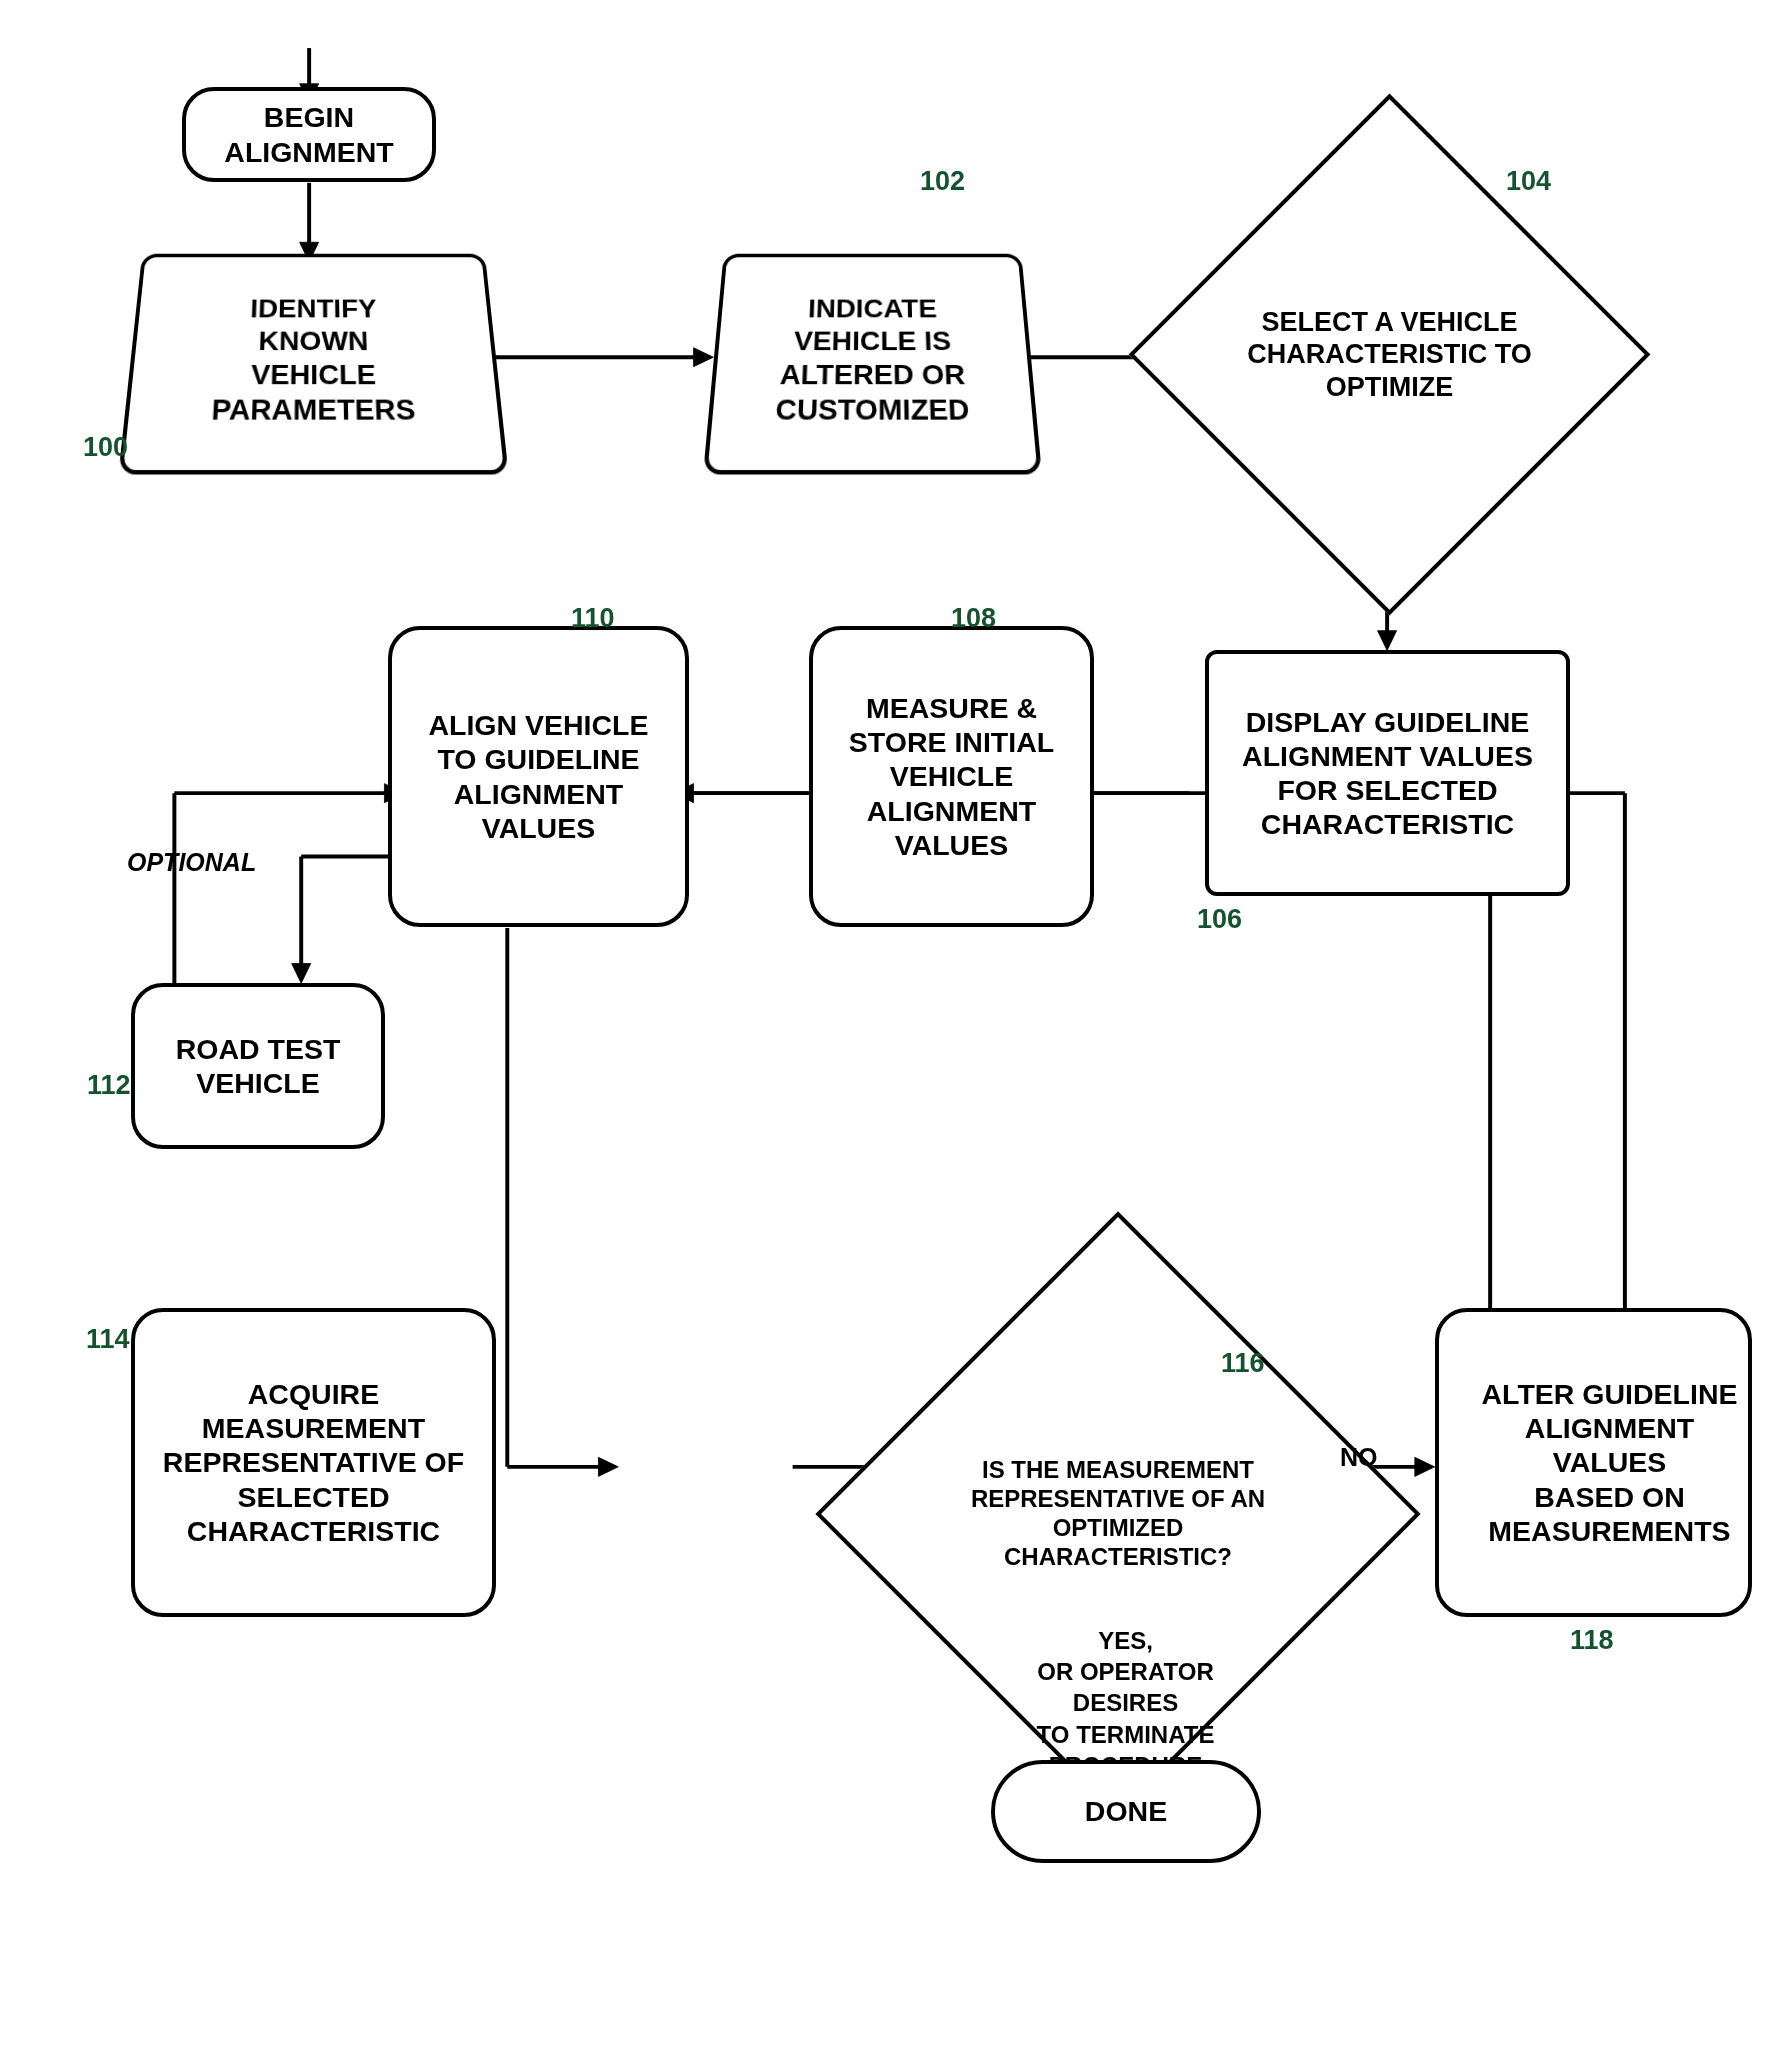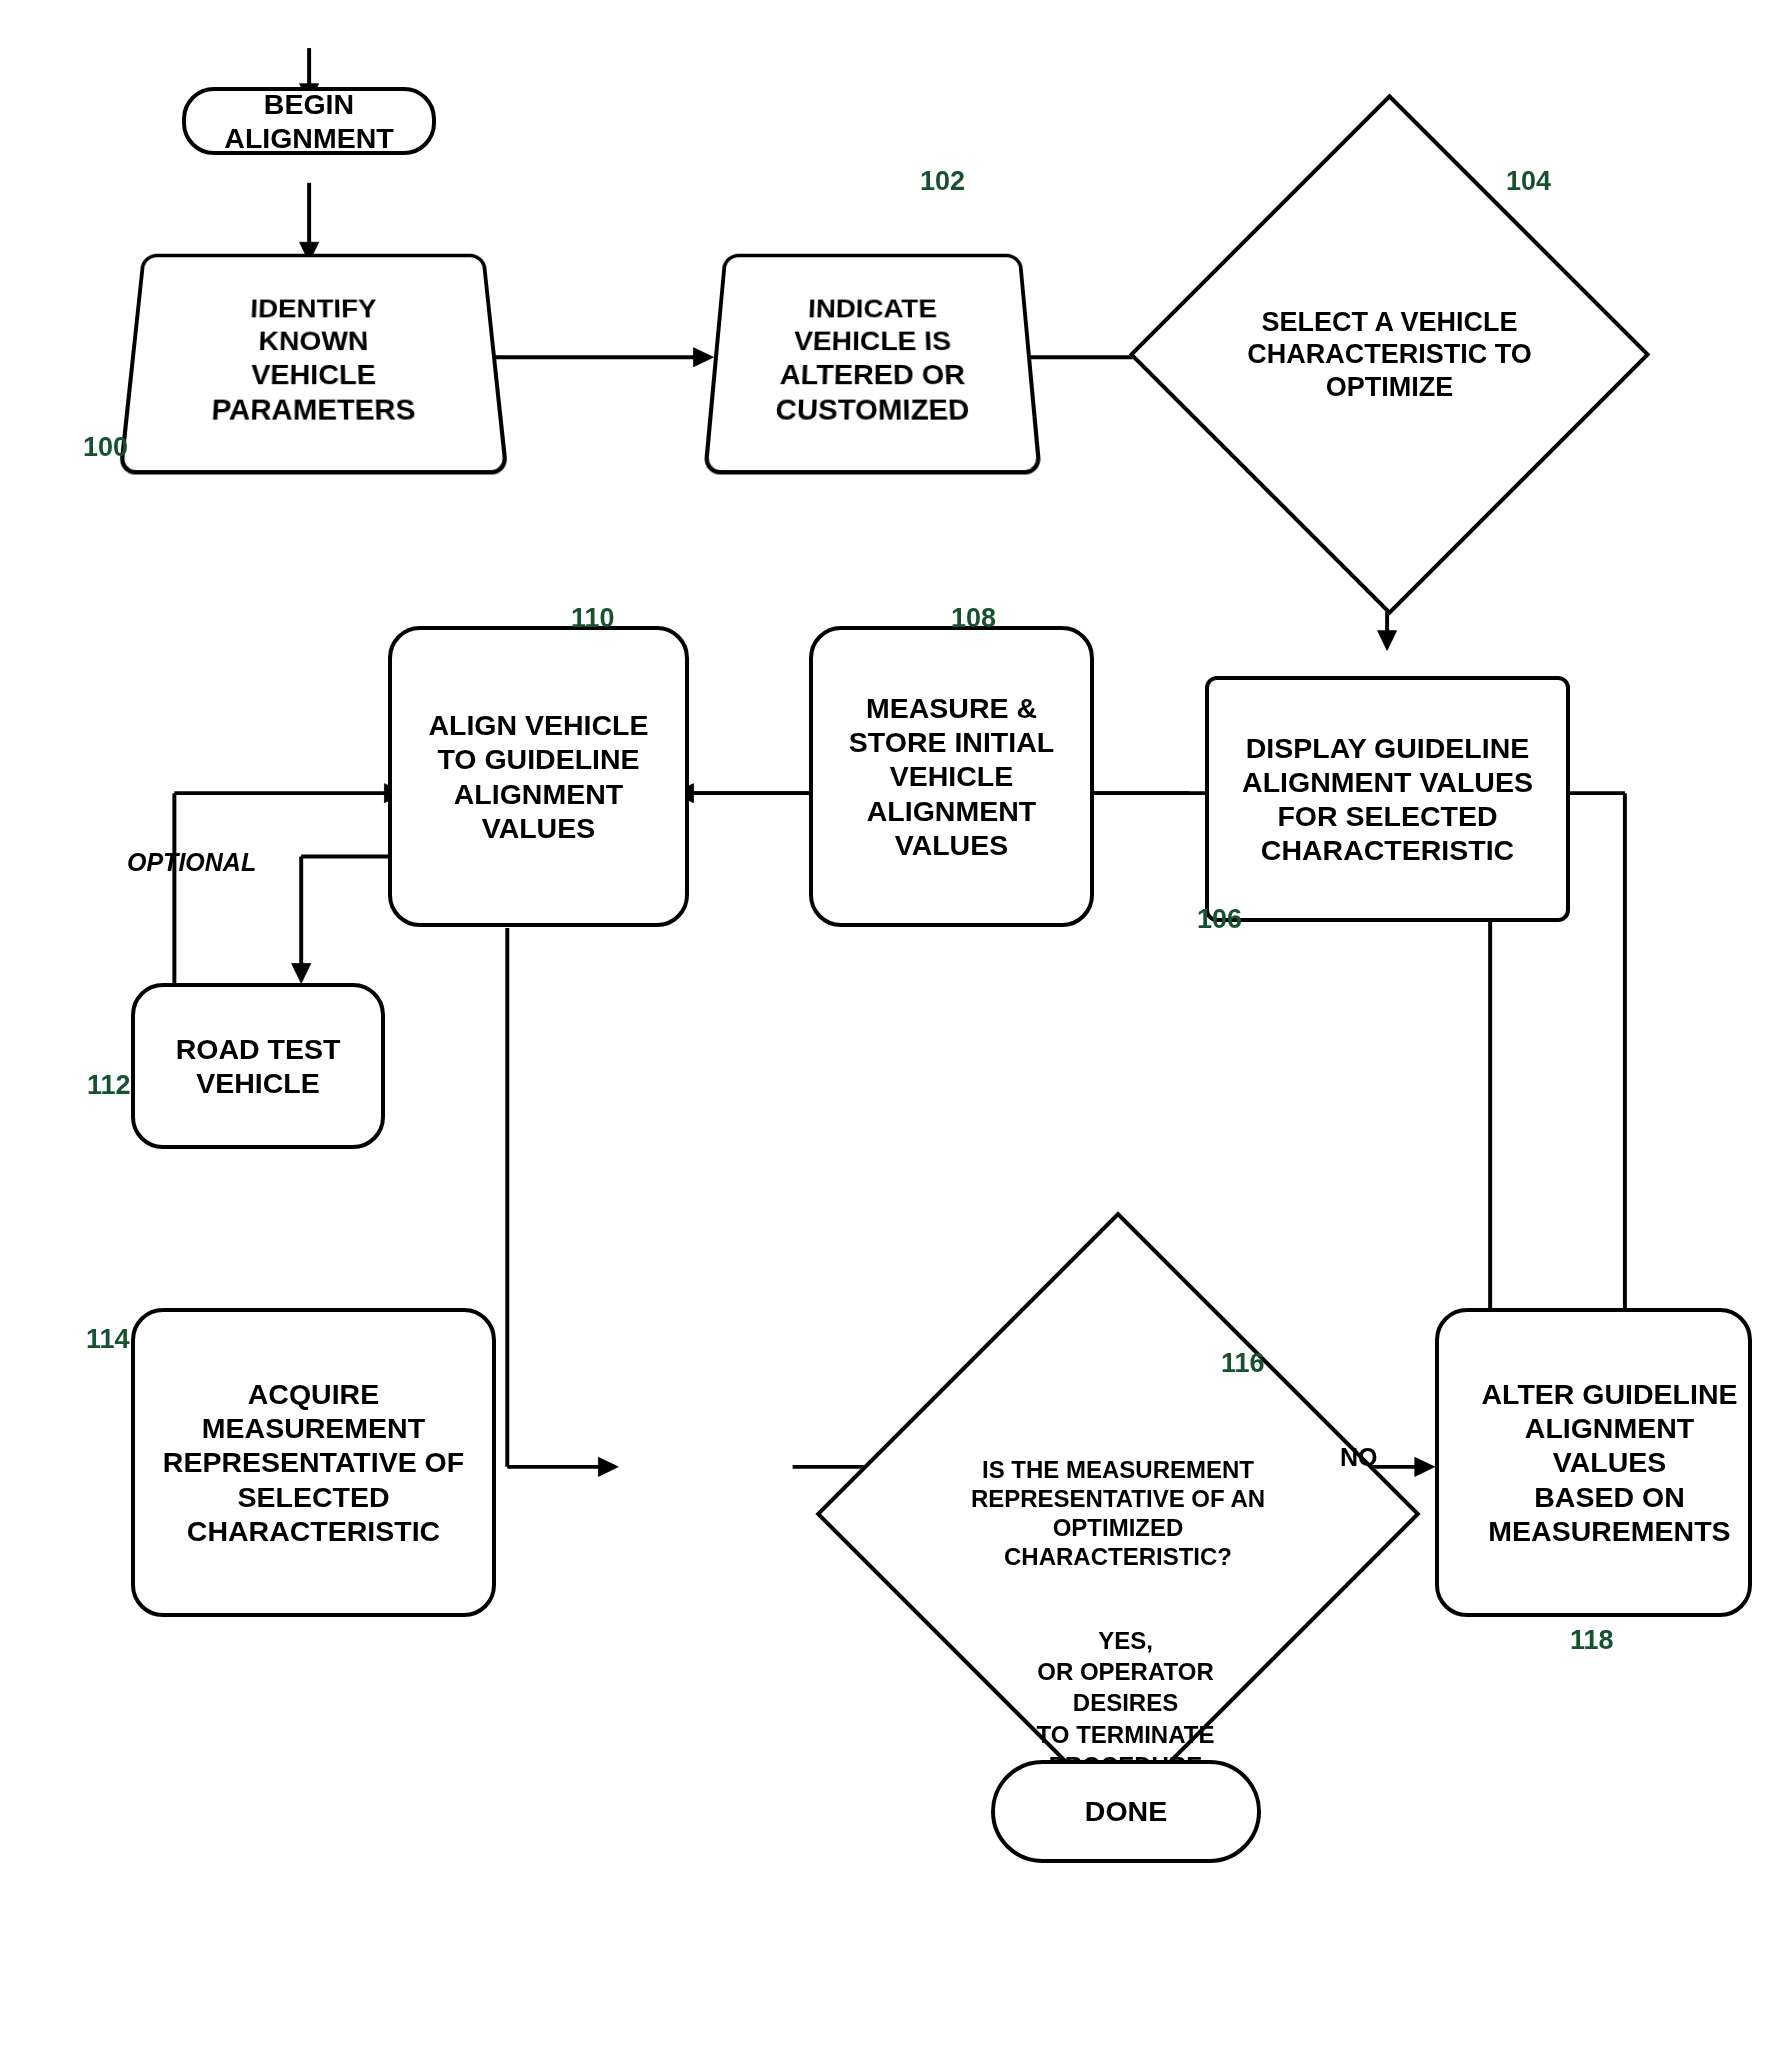--- a/index.html
+++ b/index.html
@@ -71,21 +71,20 @@
       text-align: center;
       line-height: 1.2;
       padding: 8px;
     }
 
     
     .rect {
       border: 4px solid #000;
       border-radius: 12px;
       background: #fff;
-      margin-top: 26px;
     }
 
     
     .pill {
       border: 4px solid #000;
       border-radius: 79px;
       background: #fff;
     }
 
     
@@ -188,21 +187,21 @@
     <line x1="1880" y1="1000" x2="870" y2="1000"></line>
 
     <line x1="1415" y1="2050" x2="1415" y2="2130"></line>
     <line x1="1415" y1="2130" x2="1415" y2="2200"></line>
     <polygon points="1415,2220 1403,2195 1427,2195"></polygon>
 
     <line x1="390" y1="60" x2="390" y2="110"></line>
     <polygon points="390,130 378,105 402,105"></polygon>
   </svg>
 
-  <div class="shape rounded-rect" style="left:182px; top:87px; width:254px; height:68px;">
+  <div class="shape rounded-rect" style="left:182px; top:87px; width:254px; height:95px;">
     <span style="white-space:pre-line;">BEGIN
 ALIGNMENT</span>
   </div>
 
   <div class="shape trapezoid" style="left:131px; top:246px; width:365px; height:222px;">
     <span style="white-space:pre-line;">IDENTIFY
 KNOWN
 VEHICLE
 PARAMETERS</span>
   </div>

